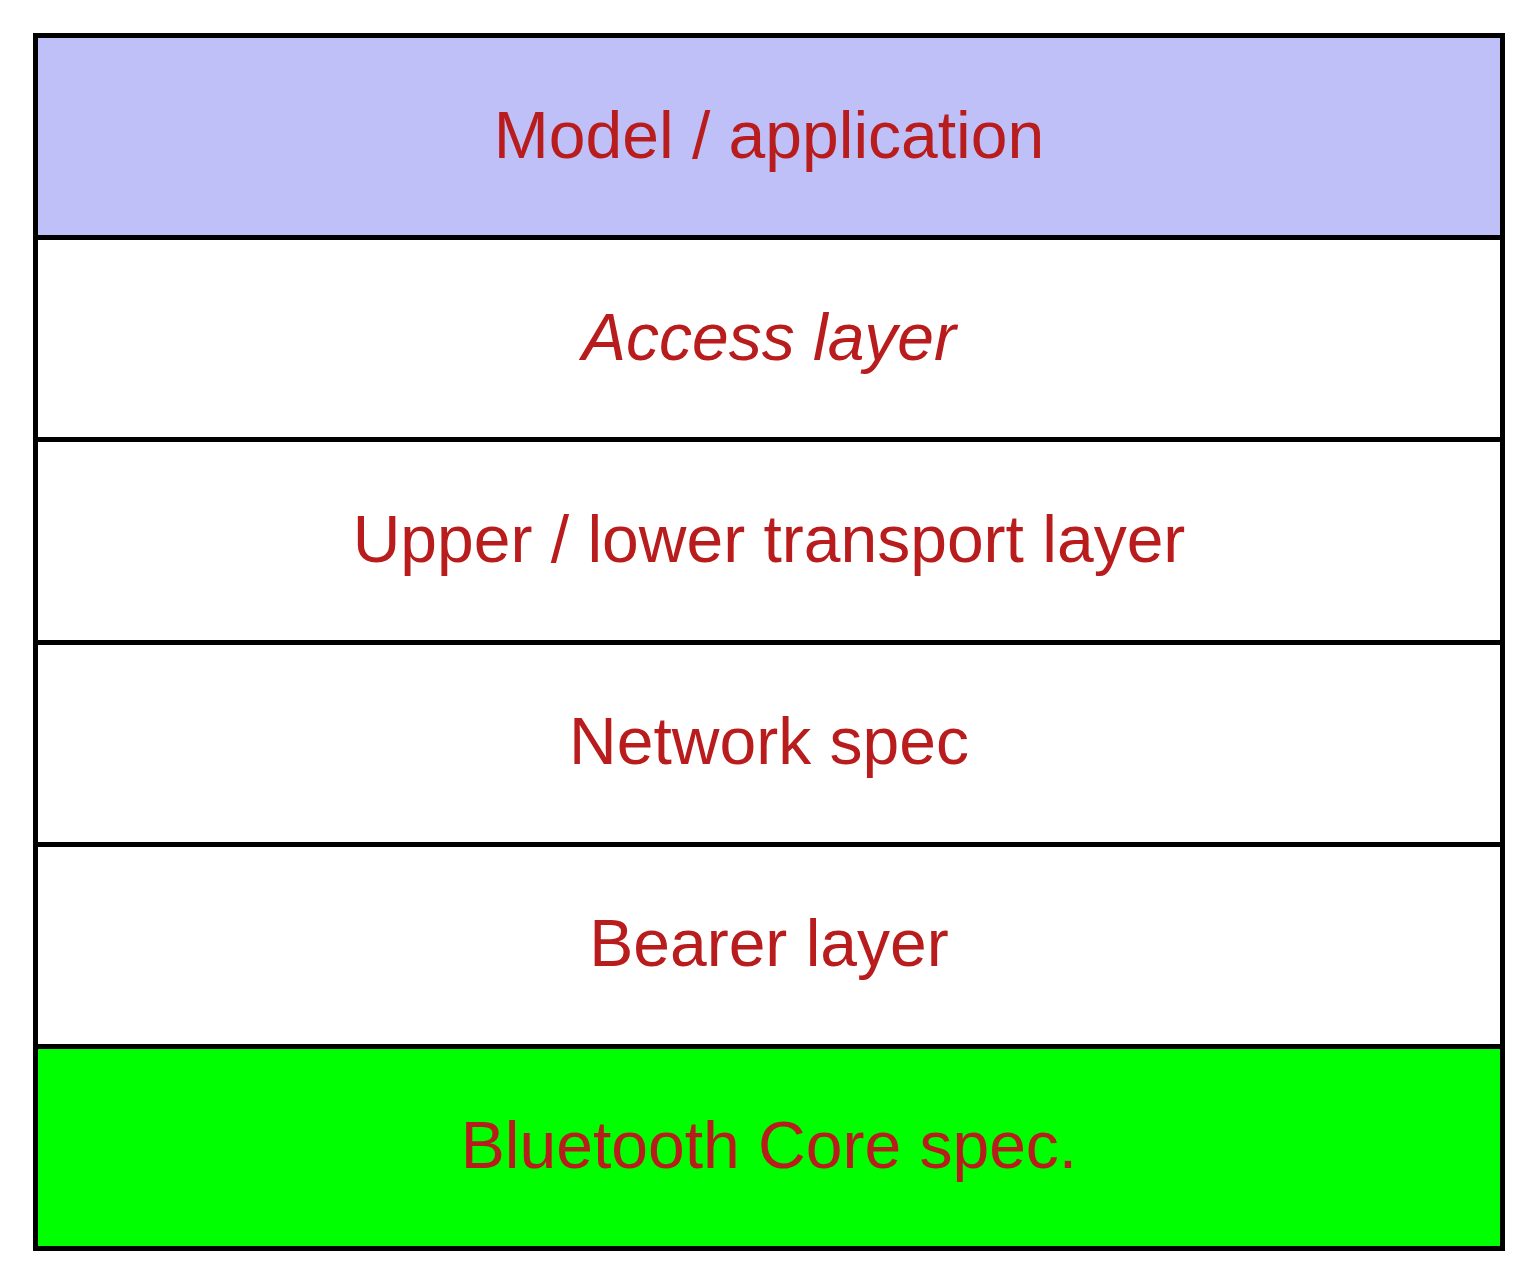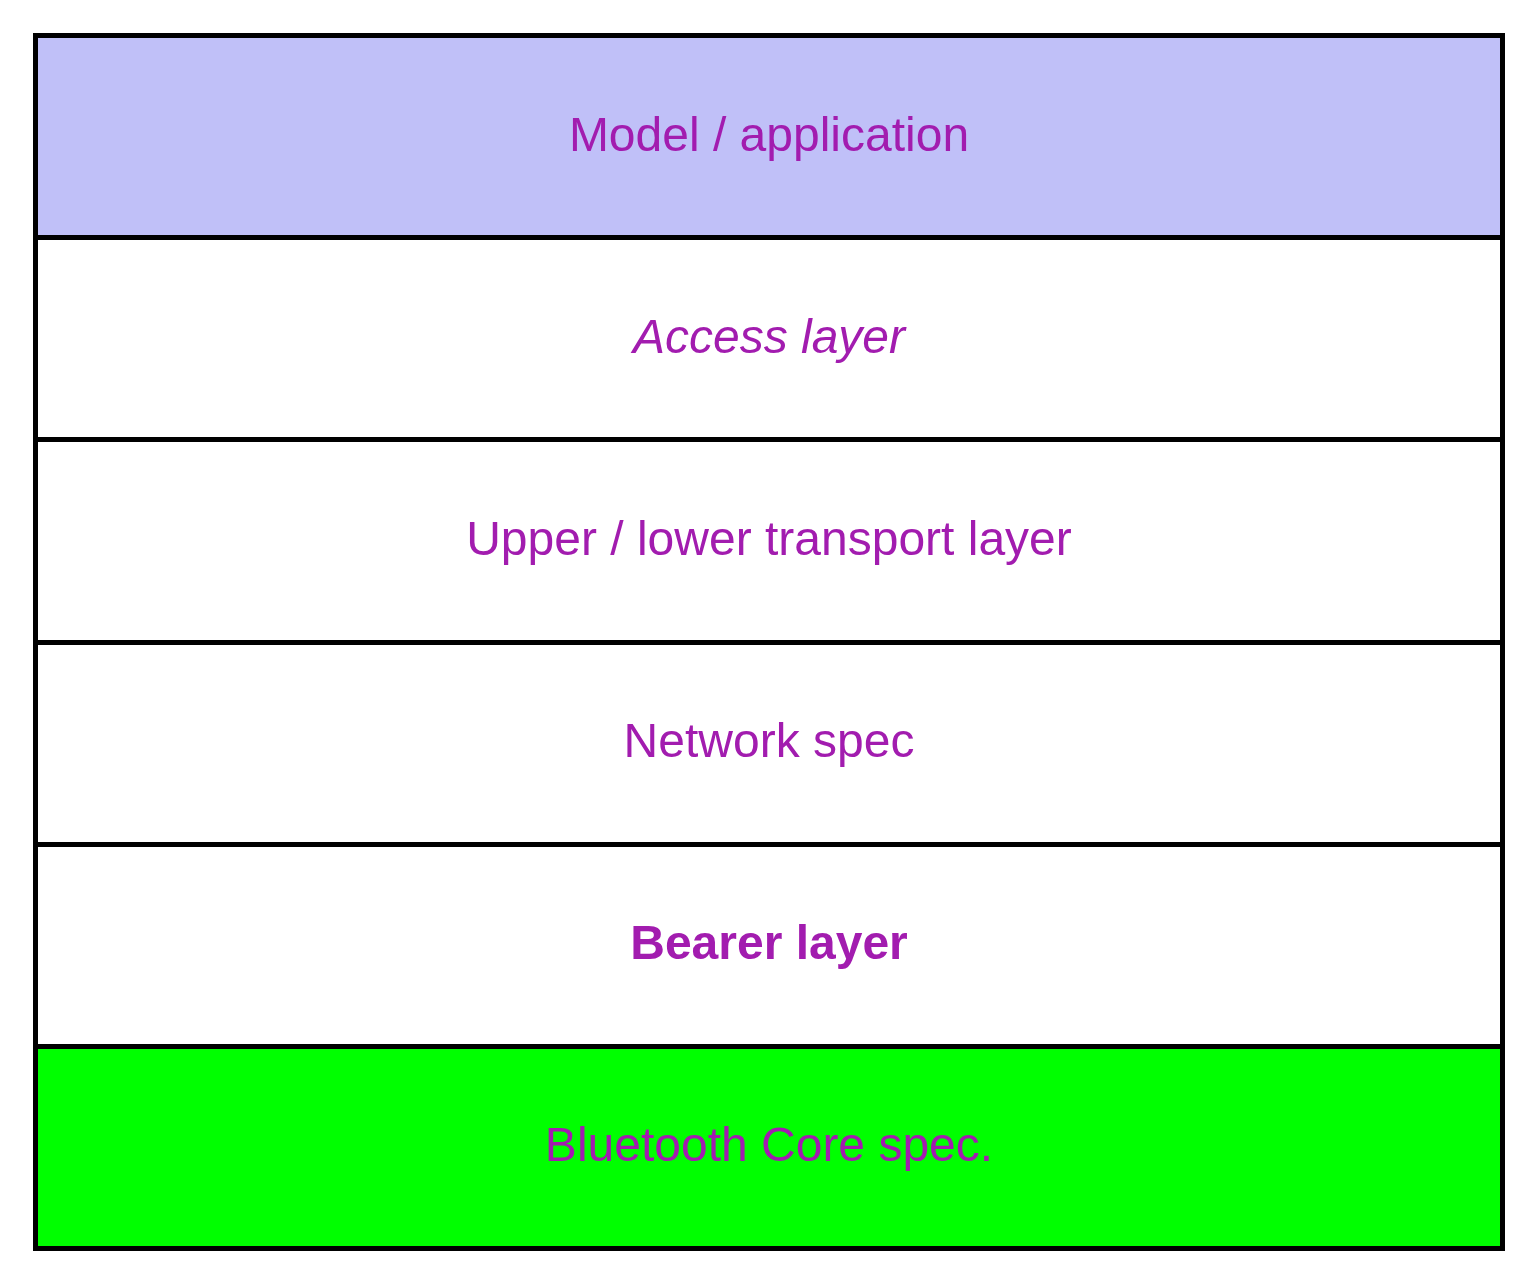--- a/index.html
+++ b/index.html
@@ -30,23 +30,23 @@
     display: flex;
     align-items: center;
     justify-content: center;
     border-bottom: 5px solid #000000;
     box-sizing: border-box;
   }
   .layer-row:last-child {
     border-bottom: none;
   }
   .layer-label {
-    font-size: 48px;
+    font-size: 66px;
     line-height: 1;
-    color: #a21caf;
+    color: #b91c1c;
     white-space: nowrap;
     
     transform: translateY(-2px);
   }
 </style>
 </head>
 <body>
 
 <div class="stack">
 
@@ -59,21 +59,21 @@
   </div>
 
   <div class="layer-row" style="background-color: rgb(255, 255, 255);">
     <span class="layer-label">Upper / lower transport layer</span>
   </div>
 
   <div class="layer-row" style="background-color: rgb(255, 255, 255);">
     <span class="layer-label">Network spec</span>
   </div>
 
-  <div class="layer-row" style="background-color: rgb(255, 255, 255); font-weight: bold;">
+  <div class="layer-row" style="background-color: rgb(255, 255, 255);">
     <span class="layer-label">Bearer layer</span>
   </div>
 
   <div class="layer-row" style="background-color: rgb(0, 255, 0);">
     <span class="layer-label">Bluetooth Core spec.</span>
   </div>
 
 </div>
 
 </body></html>

